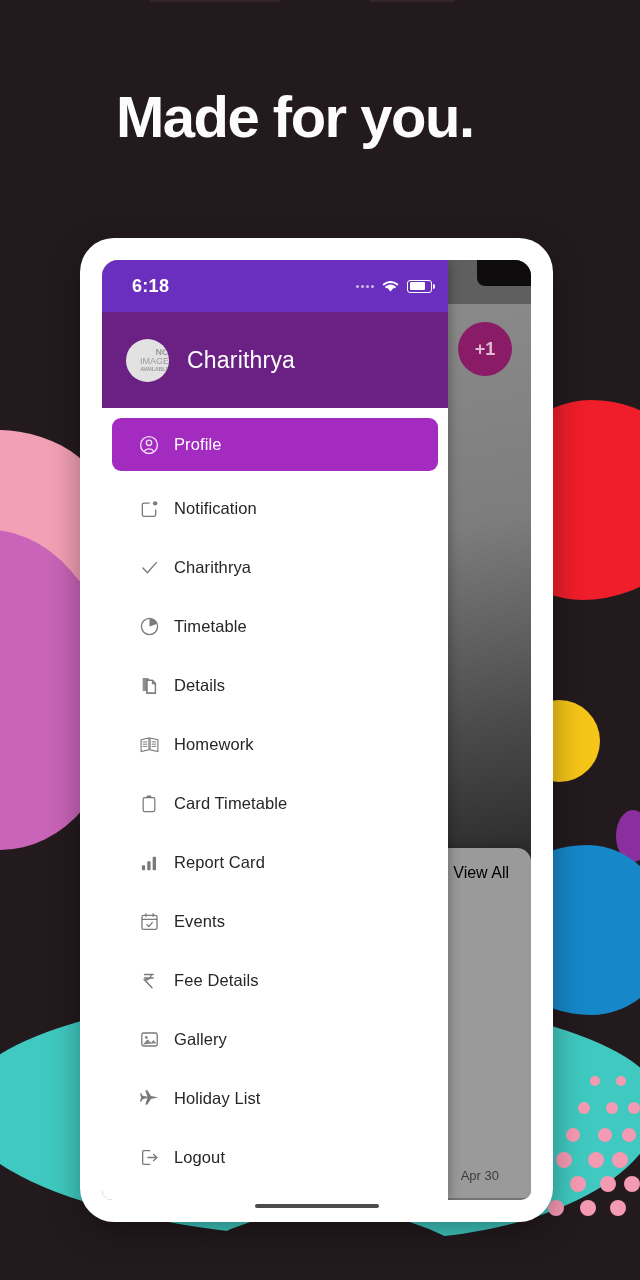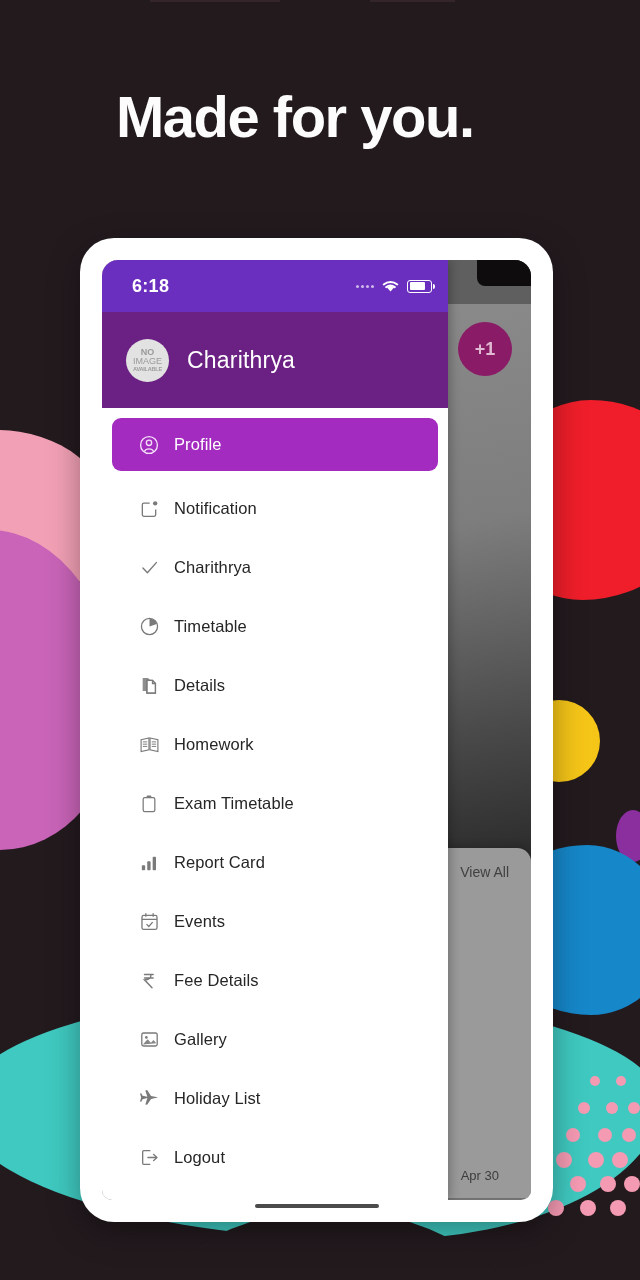--- a/index.html
+++ b/index.html
@@ -96,21 +96,21 @@
     font-size:104px; font-weight:bold; color:rgba(55,55,55,.6);
     line-height:.92; letter-spacing:2px; white-space:nowrap;
   }
   .bg-card {
     position:absolute; left:20px; top:588px; width:409px; height:350px;
     background:#9a9a9a; border-radius:14px 14px 0 0;
     box-shadow:0 -2px 8px rgba(0,0,0,.18);
   }
   .bg-viewall {
     position:absolute; right:22px; top:16px;
-    font-size:14px; color:#404040;
+    font-size:16px; color:#000000;
   }
   .bg-notice {
     position:absolute; left:-92px; top:46px; width:216px; height:255px;
     background:#8a1b66; border-radius:10px;
     padding:14px 12px; color:#e7cfe0; font-size:16px; line-height:1.62;
     overflow:hidden; text-align:right;
   }
   .bg-date {
     position:absolute; right:32px; top:320px;
     font-size:13px; color:#3c3c3c;
@@ -151,21 +151,21 @@
     width:2.2px; height:5px; background:#fff; border-radius:0 2px 2px 0;
   }
   .batt i { display:block; height:100%; width:78%; background:#fff; border-radius:1px; }
 
   .profile-header {
     height:96px; background:#6b2083;
     display:flex; align-items:center; padding:0 24px; gap:18px; flex:0 0 auto;
   }
   .avatar {
     width:43px; height:43px; border-radius:50%; background:#e2e2e2;
-    display:flex; flex-direction:column; align-items:center; justify-content:center;
+    display:flex; flex-direction:column; align-items:flex-end; justify-content:center;
     color:#9a9a9a; flex:0 0 auto; overflow:hidden;
   }
   .avatar span:nth-child(1) { font-size:9px; font-weight:bold; line-height:1.05; }
   .avatar span:nth-child(2) { font-size:9px; font-weight:normal; line-height:1.05; }
   .avatar span:nth-child(3) { font-size:5.5px; font-weight:bold; line-height:1.1; letter-spacing:-.2px; }
   .profile-name { color:#fff; font-size:23px; letter-spacing:.2px; }
 
   .plus-badge {
     position:absolute; left:455px; top:315px;
     width:54px; height:54px; border-radius:50%;
@@ -373,21 +373,21 @@
               </span>
               <span class="mi-label">Homework</span>
             </div>
             <div class="menu-item">
               <span class="mi-icon">
                 <svg width="20" height="20" viewBox="0 0 24 24" fill="none" stroke="currentColor" stroke-width="1.5">
                   <rect x="5" y="4.2" width="14" height="17" rx="2"></rect>
                   <path d="M9.2 4.2V2.9a1 1 0 0 1 1-1h3.6a1 1 0 0 1 1 1v1.3z" fill="currentColor" stroke="none"></path>
                 </svg>
               </span>
-              <span class="mi-label">Exam Timetable</span>
+              <span class="mi-label">Card Timetable</span>
             </div>
             <div class="menu-item">
               <span class="mi-icon">
                 <svg width="20" height="20" viewBox="0 0 24 24" fill="currentColor">
                   <rect x="3.4" y="14.6" width="4" height="6.2" rx="1"></rect>
                   <rect x="9.9" y="10" width="4" height="10.8" rx="1"></rect>
                   <rect x="16.4" y="4.6" width="4" height="16.2" rx="1"></rect>
                 </svg>
               </span>
               <span class="mi-label">Report Card</span>

